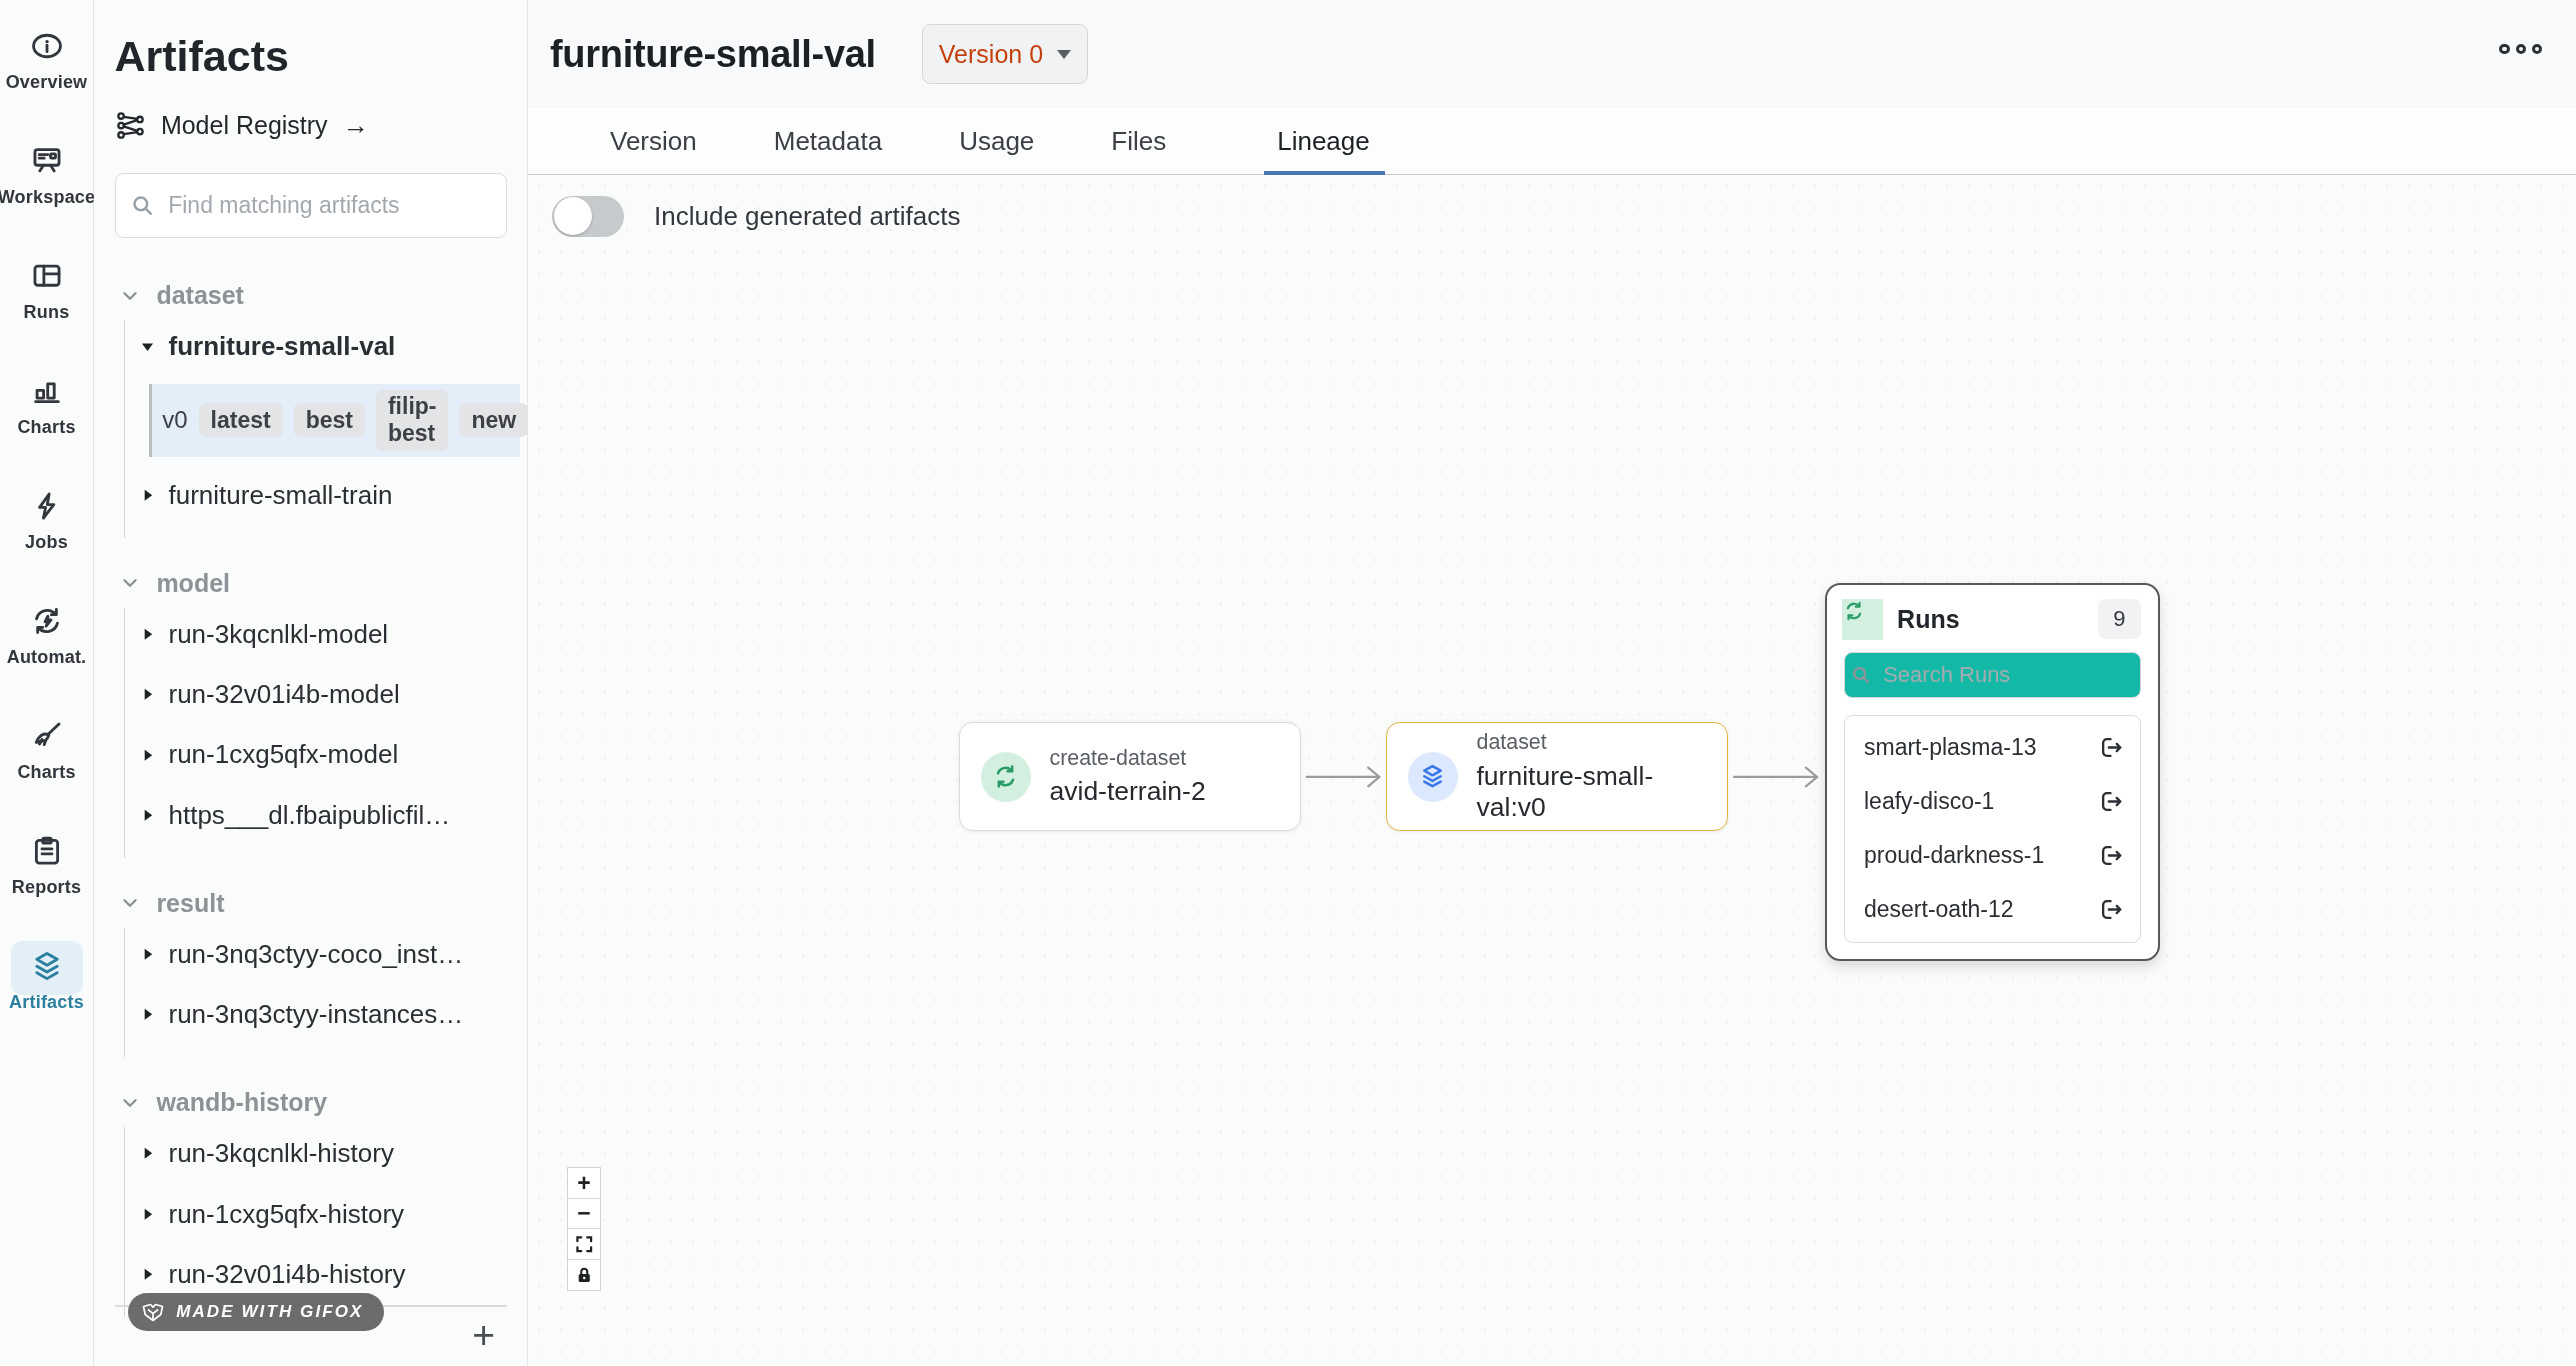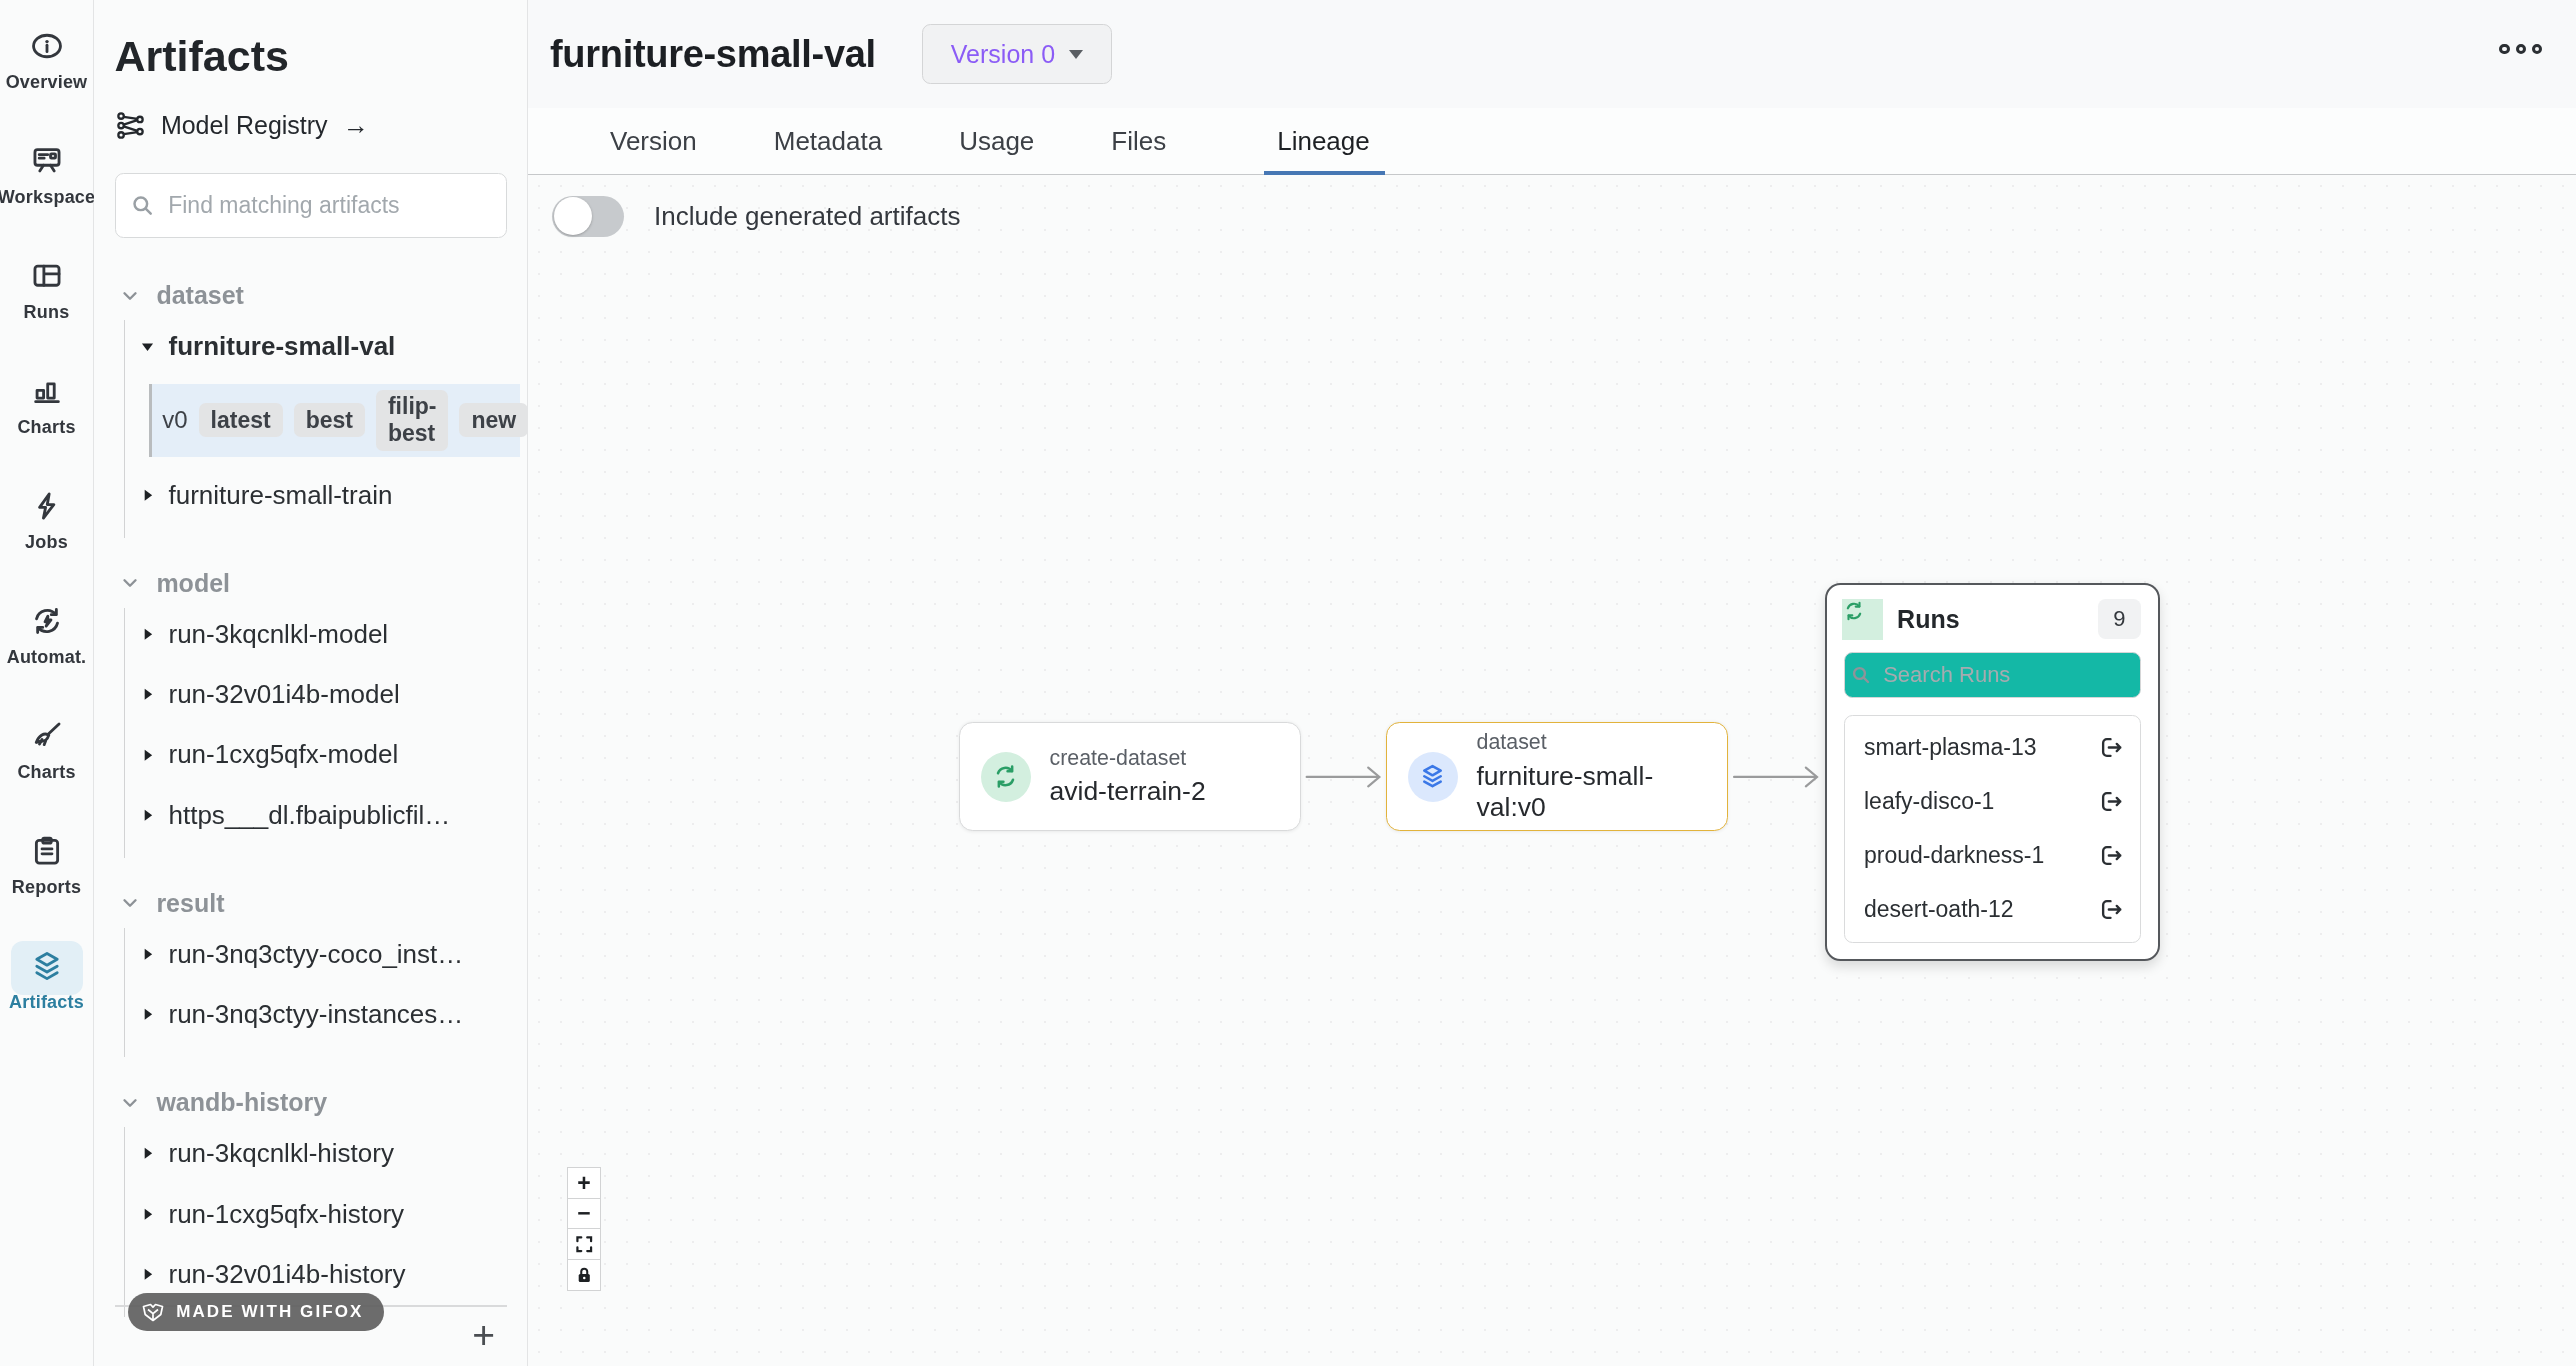--- a/index.html
+++ b/index.html
@@ -41,31 +41,31 @@
   .titem.bold { font-weight:700; }
   .vrow { margin:-3.4px 6.8px 19px 24px; border-left:3.4px solid #b9bcbe; background:#e4eef8;
           display:flex; align-items:center; gap:11px; padding:6px 8.5px 6px 10.2px; cursor:pointer; }
   .vtxt { font-size:24px; color:#3d4147; }
   .pill { background:#e3e4e5; border-radius:6.8px; padding:3.4px 12px; font-size:23px; font-weight:600; color:#3d4147; }
 
   .sb-divider { position:absolute; left:20.5px; right:20.5px; top:1305px; height:1.7px; background:#d9dadb; }
   .sb-add { position:absolute; right:32px; top:1315px; font-size:39px; color:#4a4e52; background:none; border:none; cursor:pointer; font-family:inherit; line-height:1; }
 
   .gifox { position:absolute; left:34px; top:1293px; height:38px; display:flex; align-items:center; gap:10.2px;
-           background:rgba(96,96,96,.92); border-radius:19px; padding:0 20.5px 0 12px; }
+           background:rgba(96,96,96,.92); border-radius:19px; padding:0 20.5px 0 12px;font-style:italic; }
   .gifox svg { width:26px; height:22px; stroke:#fff; fill:none; stroke-width:1.7; stroke-linejoin:round; }
   .gifox .gtxt { color:#fff; font-size:17px; font-weight:700; letter-spacing:2.1px; }
 
   
   .main { flex:1; display:flex; flex-direction:column; height:1367px; min-width:0; }
   .topbar { height:108px; background:#f8f9fa; display:flex; align-items:center; padding-left:22px; position:relative; }
   .title { font-size:38px; font-weight:700; color:#1c1f23; letter-spacing:-0.3px; }
-  .version-btn { display:flex; align-items:center; gap:13.7px; margin-left:46px; height:60px; padding:0 28px;
+  .version-btn { display:flex; align-items:center; gap:13.7px; margin-left:46px; height:60px; padding:0 16px;
                  background:#f1f2f3; border:1.7px solid #d4d5d6; border-radius:8.5px; font-family:inherit;
-                 font-size:25px; color:#8b5cf6; cursor:pointer; }
+                 font-size:25px; color:#c2410c; cursor:pointer; }
   .caret { width:0; height:0; border-left:7.7px solid transparent; border-right:7.7px solid transparent; border-top:9.4px solid #5a5e63; }
   .kebab { position:absolute; right:34px; top:44px; display:flex; gap:6px; cursor:pointer; }
   .kebab .dot { width:10.2px; height:10.2px; border:3px solid #2b2f33; border-radius:50%; }
 
   .tabs { height:67px; background:#fcfdfd; border-bottom:1.7px solid #c6c8ca; display:flex; align-items:stretch;
           padding-left:82px; gap:77px; }
   .tab { display:flex; align-items:center; font-size:26px; color:#3c4046; position:relative; cursor:pointer; }
   .tab.active { color:#1d2024;margin-left:34px; }
   .tab.active::after { content:""; position:absolute; left:-13.7px; right:-15.4px; bottom:-1.7px; height:5.1px; background:#4677b4; }
 

